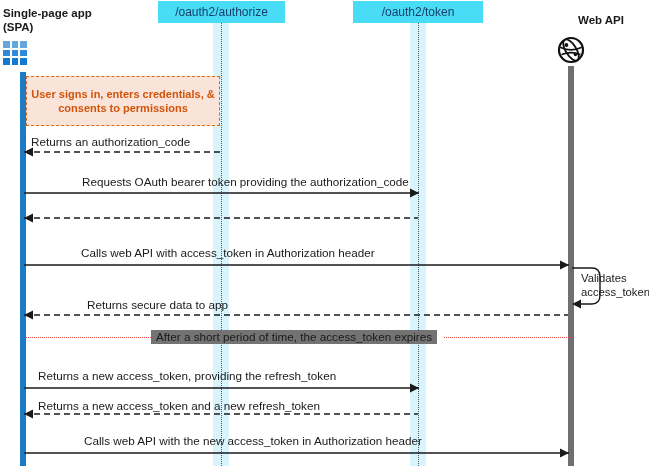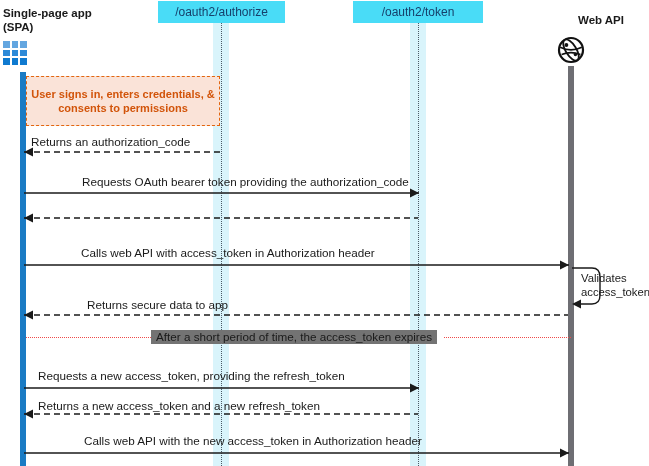--- a/index.html
+++ b/index.html
@@ -189,21 +189,21 @@
   <div class="msg-label" style="left:87px; top:298px;">Returns secure data to app</div>
   <svg class="arrow-svg" style="left:0px; top:308px;" width="649" height="14">
     <line x1="24" y1="7" x2="568" y2="7" stroke="#1a1a1a" stroke-width="1.3" stroke-dasharray="6,4"></line>
     <path d="M24 7 L33 2.6 L33 11.4 Z" fill="#1a1a1a"></path>
   </svg>
 
   <div class="sep-line" style="left:26px; top:337px; width:125px;"></div>
   <div class="sep-text" style="left:151px; top:330px;">After a short period of time, the access_token expires</div>
   <div class="sep-line" style="left:444px; top:337px; width:127px;"></div>
 
-  <div class="msg-label" style="left:38px; top:369px;">Requests a new access_token, providing the refresh_token</div>
+  <div class="msg-label" style="left:38px; top:369px;">Returns a new access_token, providing the refresh_token</div>
   <svg class="arrow-svg" style="left:0px; top:381px;" width="649" height="14">
     <line x1="24" y1="7" x2="419" y2="7" stroke="#1a1a1a" stroke-width="1.3"></line>
     <path d="M419 7 L410 2.6 L410 11.4 Z" fill="#1a1a1a"></path>
   </svg>
 
   <div class="msg-label" style="left:38px; top:399px;">Returns a new access_token and a new refresh_token</div>
   <svg class="arrow-svg" style="left:0px; top:407px;" width="649" height="14">
     <line x1="24" y1="7" x2="418" y2="7" stroke="#1a1a1a" stroke-width="1.3" stroke-dasharray="6,4"></line>
     <path d="M24 7 L33 2.6 L33 11.4 Z" fill="#1a1a1a"></path>
   </svg>

